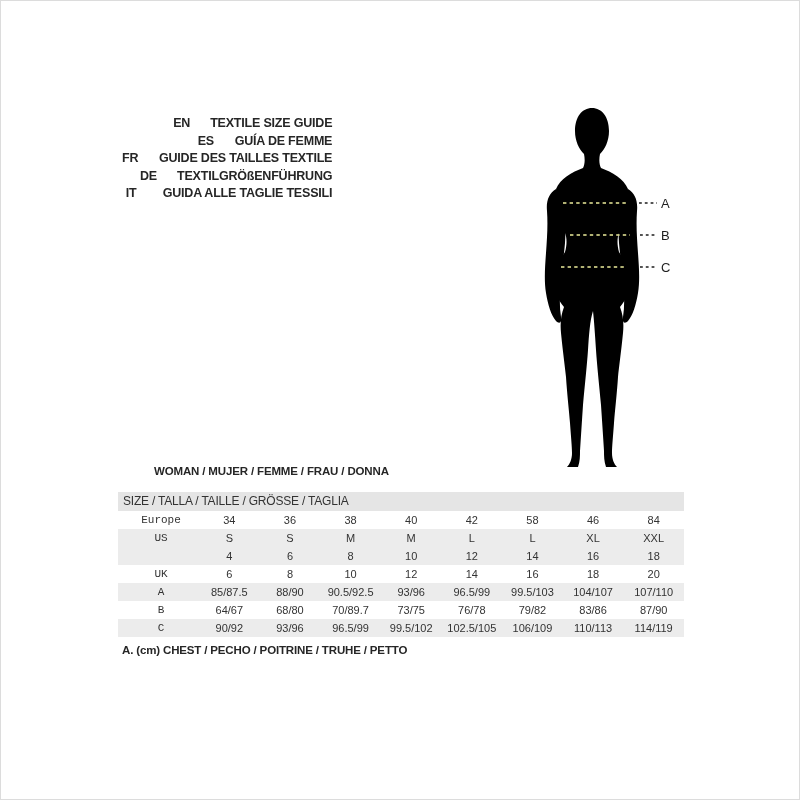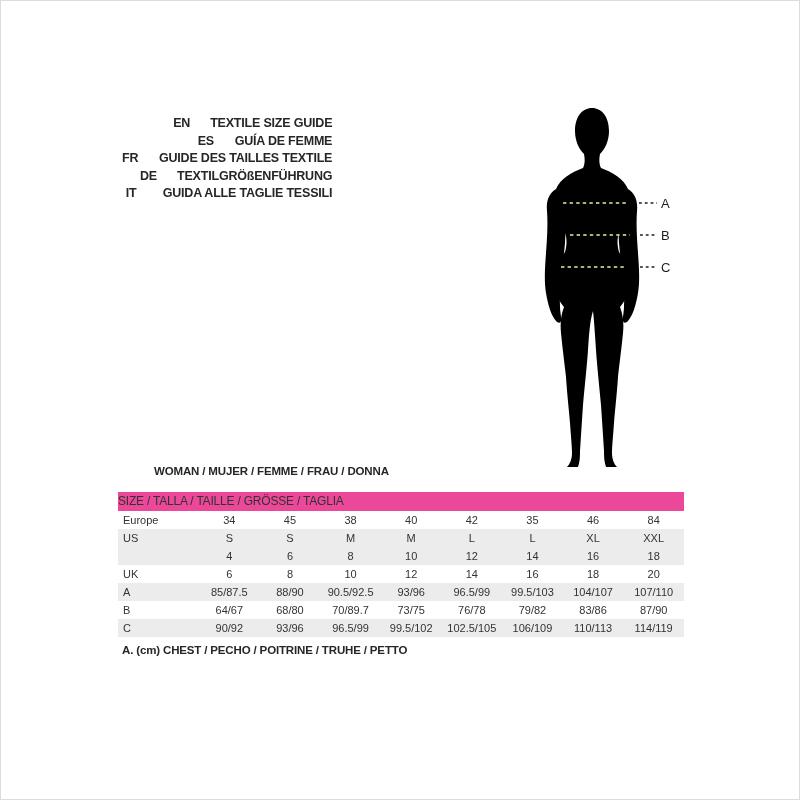--- a/index.html
+++ b/index.html
@@ -21,30 +21,30 @@
     position:absolute; left:661px; transform:translateY(-50%);
     font-size:13px; color:#1f1f1f; letter-spacing:0;
   }
 
   
   .section-title { position:absolute; left:122px; top:465px; font-size:11.5px; font-weight:700; letter-spacing:-0.15px; color:#262626;margin-left:32px; }
 
   
   .size-table-header {
     position:absolute; left:118px; top:492px; width:566px; height:19px; box-sizing:border-box;
-    background:#ec4899; color:#333333; font-size:12px; line-height:19px; 
+    background:#e5e5e5; color:#333333; font-size:12px; line-height:19px; padding-left:5px;
     font-weight:400; letter-spacing:-0.2px;
   }
   table.size-table {
     position:absolute; left:118px; top:511px; width:566px;
     border-collapse:collapse; table-layout:fixed;
     font-size:11px; color:#333333;
   }
   table.size-table td { height:18px; padding:0; text-align:center; font-weight:400; white-space:nowrap; }
-  table.size-table td.lbl { text-align:left; padding-left:5px; }
+  table.size-table td.lbl { text-align:center; padding-left:5px;font-family:Liberation Mono, monospace; }
   table.size-table tr.shaded { background:#ececec;margin-top:32px; }
 
   
   .notes { position:absolute; left:122px; top:640px; }
   .note-row { line-height:20px; font-size:11.5px; font-weight:700; letter-spacing:-0.15px; color:#262626; }
 </style>
 </head>
 <body>
 
 <div class="page">
@@ -167,25 +167,25 @@
         <col>
         <col>
         <col>
         <col>
         <col>
       </colgroup>
     <tbody>
         <tr>
           <td class="lbl">Europe</td>
           <td>34</td>
-          <td>45</td>
+          <td>36</td>
           <td>38</td>
           <td>40</td>
           <td>42</td>
-          <td>35</td>
+          <td>58</td>
           <td>46</td>
           <td>84</td>
         </tr>
         <tr class="shaded">
           <td class="lbl">US</td>
           <td>S</td>
           <td>S</td>
           <td>M</td>
           <td>M</td>
           <td>L</td>

